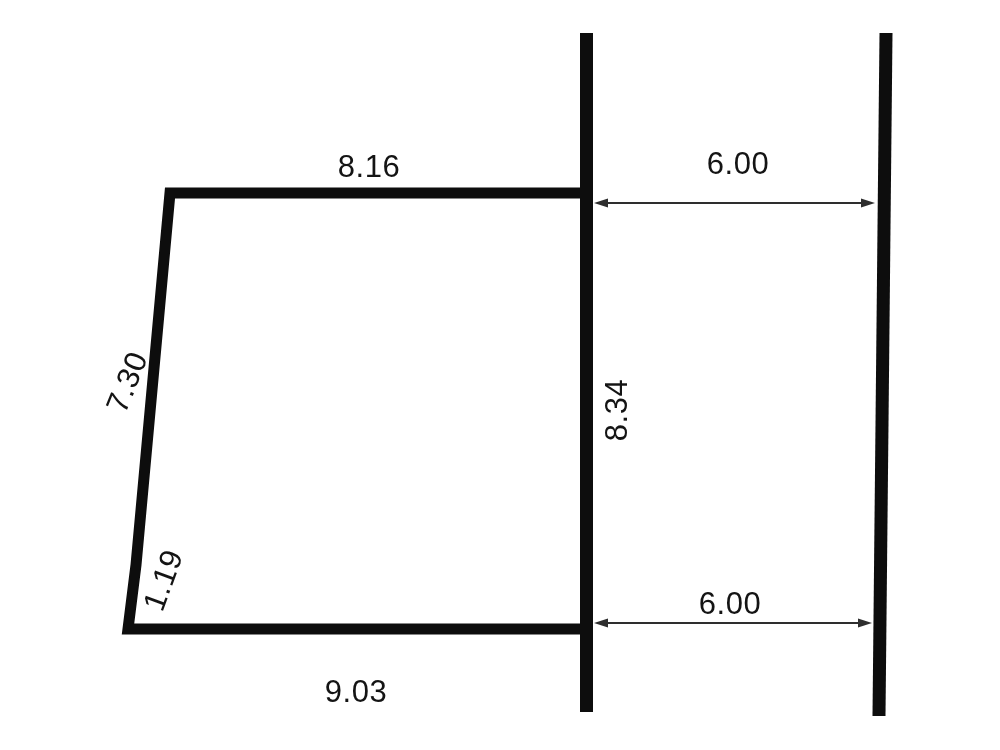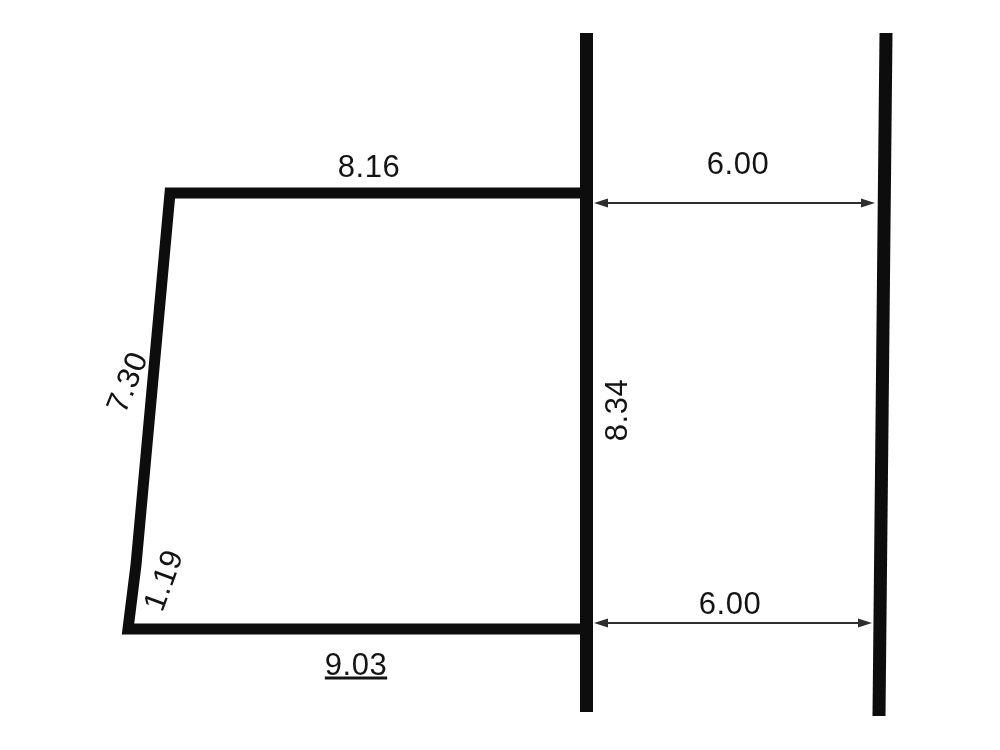--- a/index.html
+++ b/index.html
@@ -61,17 +61,17 @@
   <div class="dim-label" style="left:362px;top:166px;margin-left:7px;">8.16</div>
 
   <div class="dim-label" style="left:738px;top:163px;">6.00</div>
 
   <div class="dim-label rot68" style="left:127px;top:382px;">7.30</div>
 
   <div class="dim-label rot90" style="left:616px;top:410px;">8.34</div>
 
   <div class="dim-label rot70" style="left:163px;top:580px;">1.19</div>
 
-  <div class="dim-label" style="left:356px;top:664px;text-decoration:underline;">9.03</div>
+  <div class="dim-label" style="left:356px;top:691px;">9.03</div>
 
   <div class="dim-label" style="left:730px;top:603px;">6.00</div>
 
 </div>
 
 </body></html>

